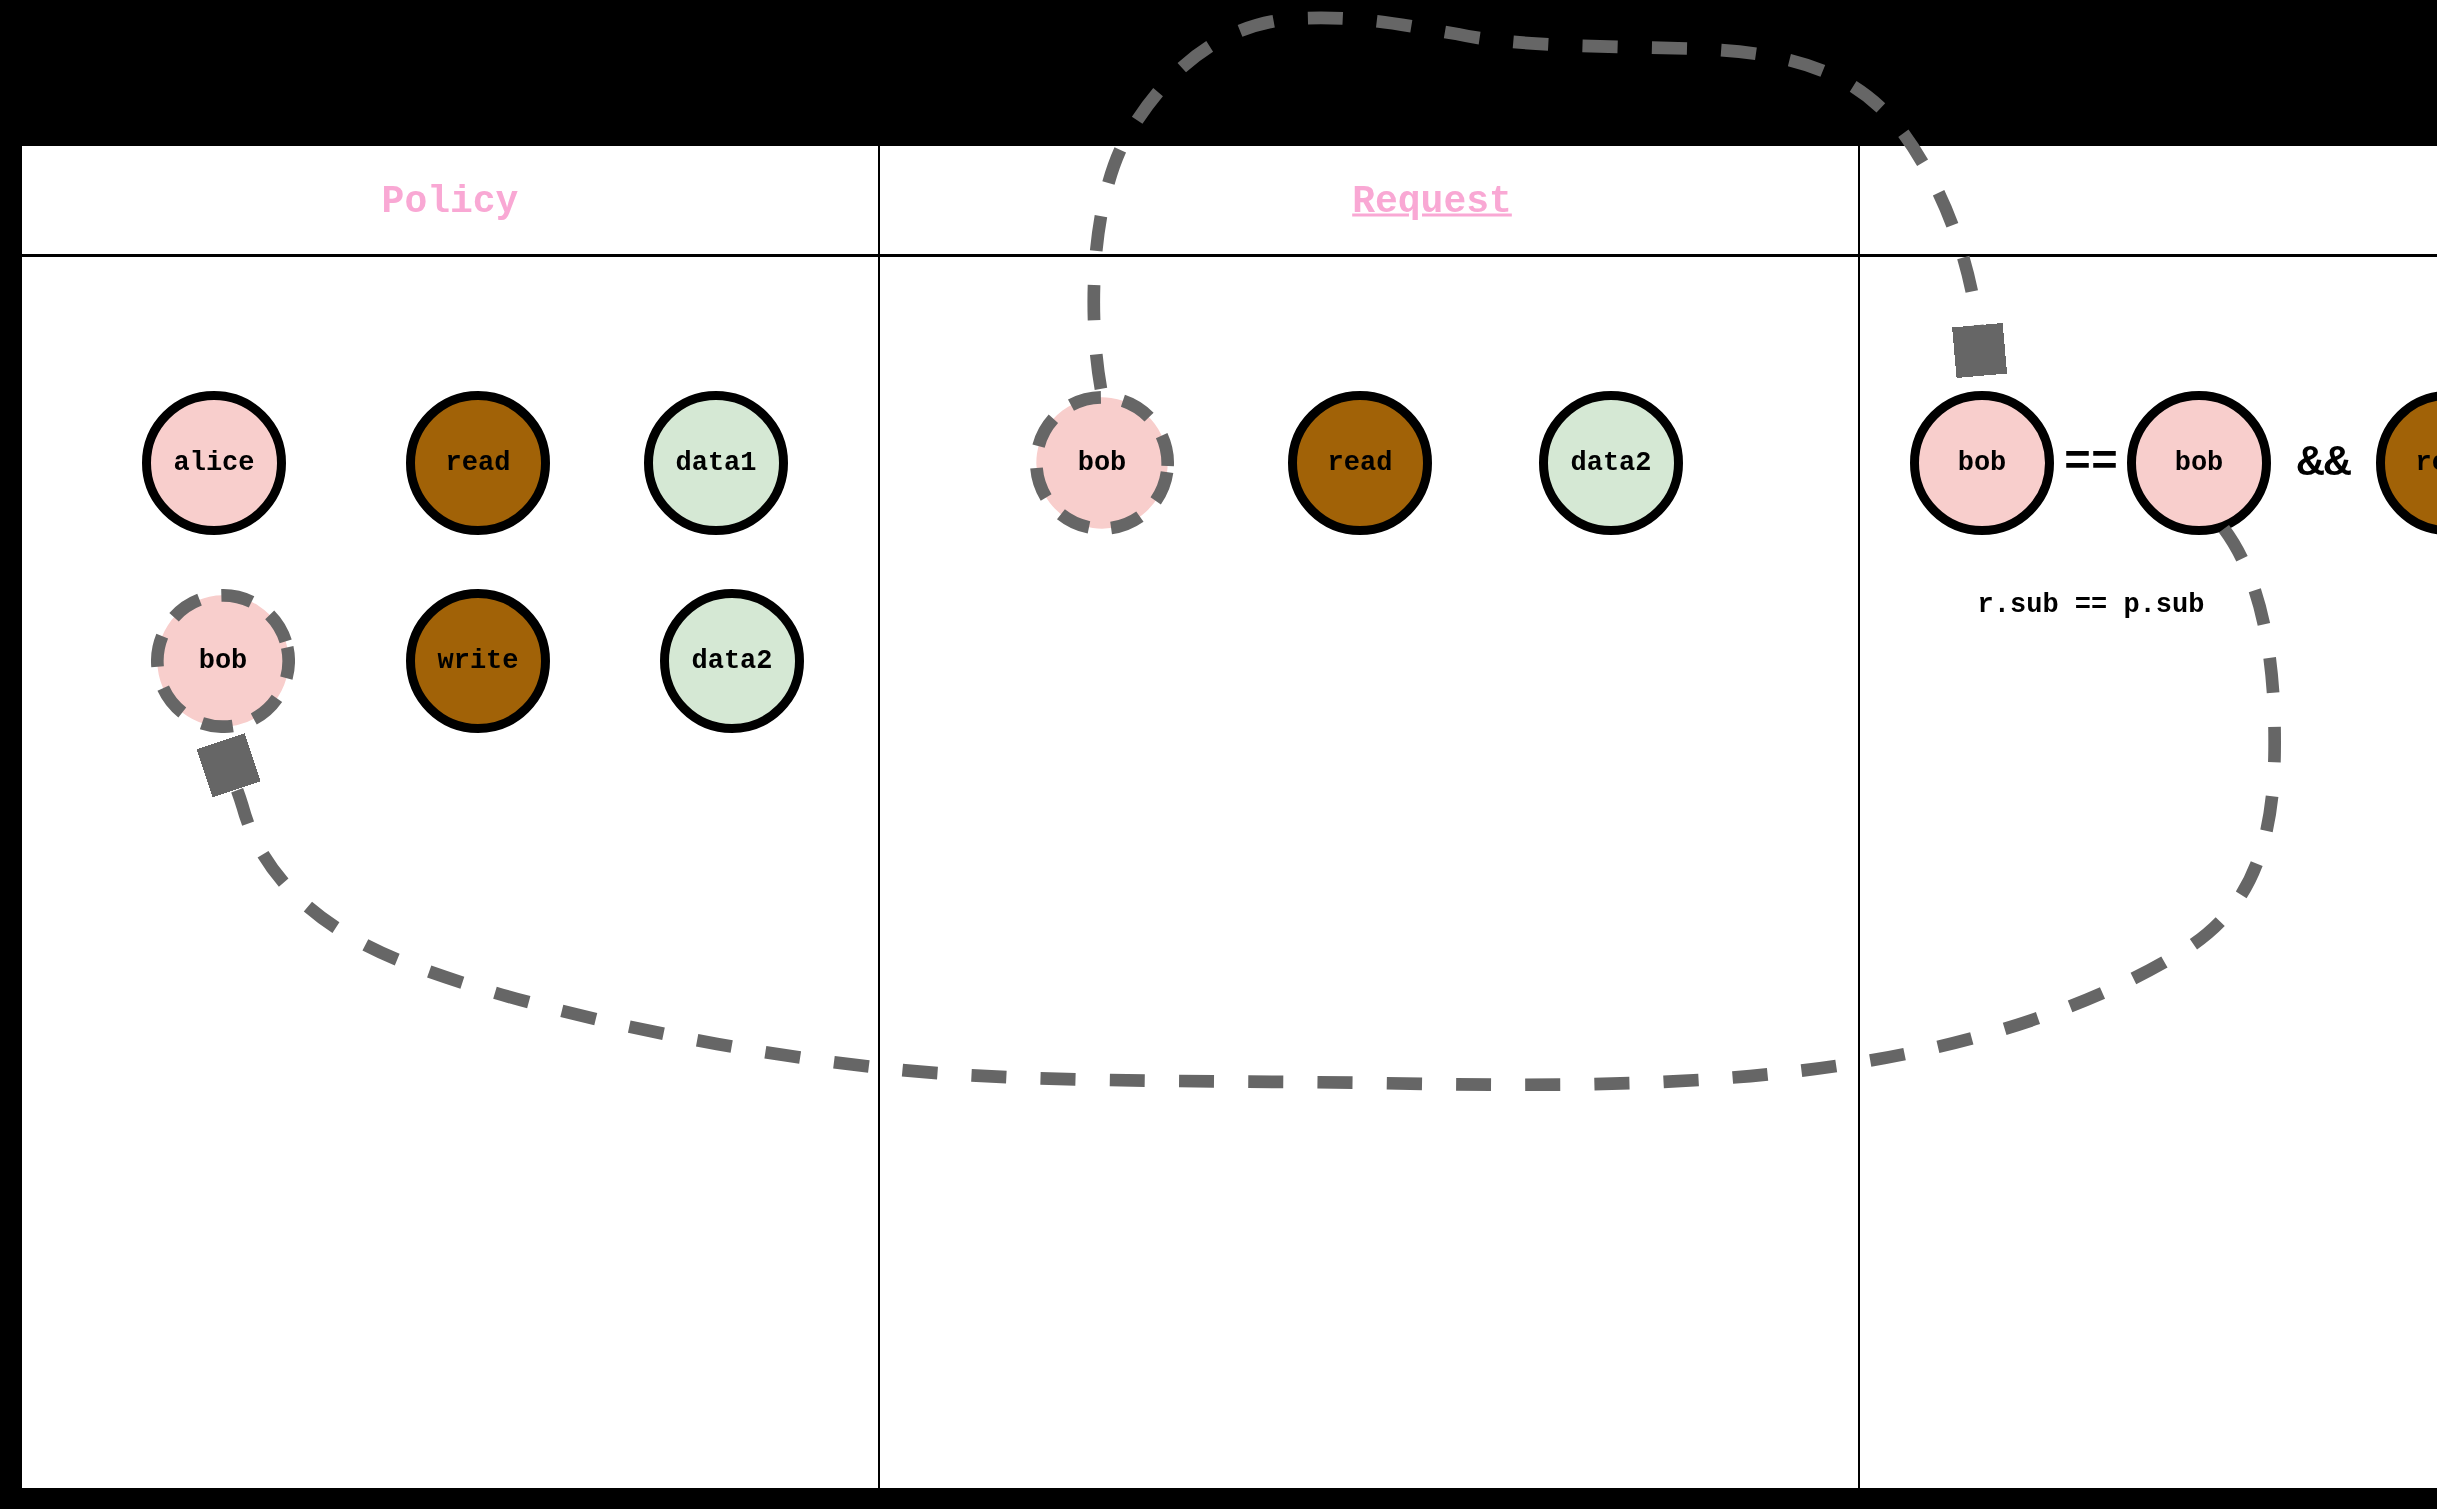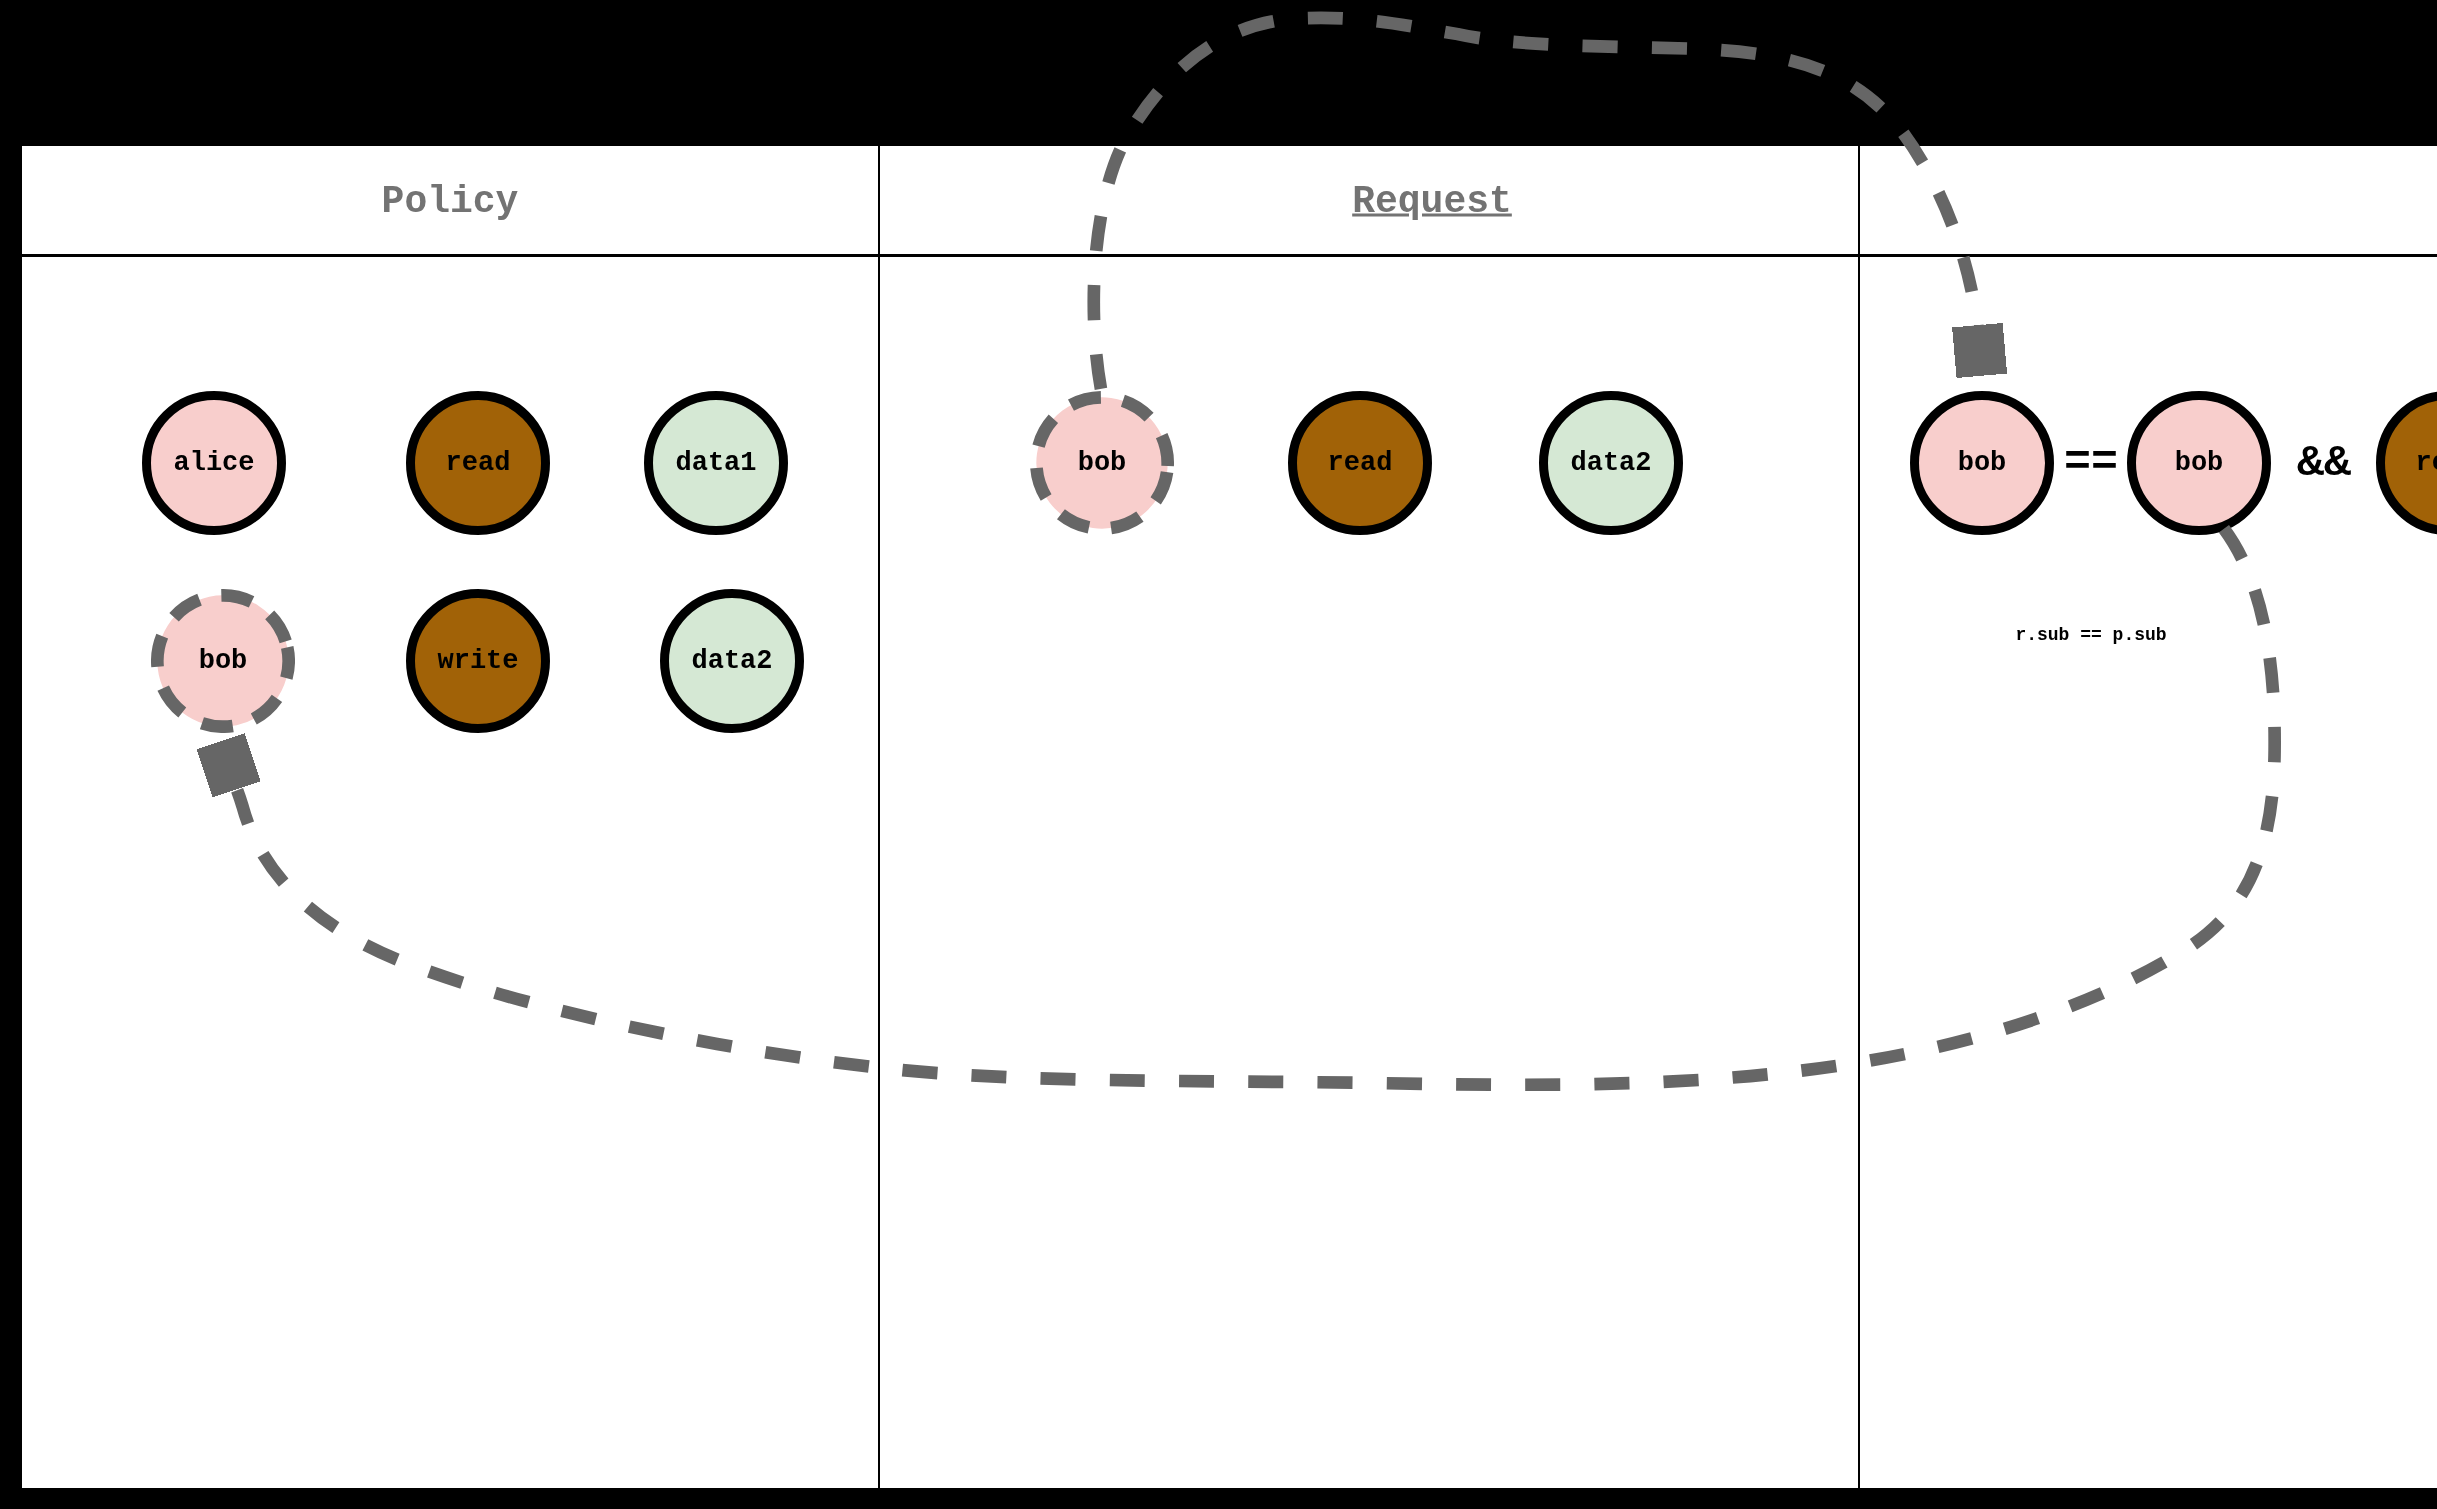--- a/index.html
+++ b/index.html
@@ -2,34 +2,34 @@
 <html style="font-size:7.8px"><head>
 <meta charset="utf-8">
 <style>
   html,body{margin:0;padding:0;background:#000;}
   #canvas{position:relative;width:3397px;height:1509px;background:#000;overflow:hidden;
           font-family:"Liberation Mono","DejaVu Sans Mono",monospace;font-weight:700;}
   .panel{position:absolute;left:21.5px;top:146px;width:3356px;height:1342px;background:#fff;}
   .hdr-sep{position:absolute;left:21.5px;top:254px;width:3356px;height:3.4px;background:#000;}
   .vdiv{position:absolute;top:146px;width:2.4px;height:1342px;background:#000;}
   .col-title{position:absolute;top:201px;transform:translate(-50%,-50%);
-             font-size:38px;color:#737373;white-space:nowrap;}
+             font-size:38px;color:#f9a8d4;white-space:nowrap;}
   .circle{position:absolute;width:144px;height:144px;border-radius:50%;box-sizing:border-box;
           display:flex;align-items:center;justify-content:center;transform:translate(-50%,-50%);}
   .circle.solid{border:9.8px solid #000;}
   .fill-pink{background:#f8cecc;}
   .fill-blue{background:#a16207;}
   .fill-green{background:#d5e8d4;}
   .circle .lbl{position:relative;font-size:27px;color:#000;z-index:2;white-space:nowrap;}
   .circle.dashed{background:transparent;}
   .ring{position:absolute;left:0;top:0;width:144px;height:144px;z-index:1;}
   .ring circle{stroke:#666666;stroke-width:26px;fill:#f8cecc;}
   .op{position:absolute;top:463px;transform:translate(-50%,-50%);font-size:45px;color:#000;
       white-space:nowrap;z-index:3;}
-  .caption{position:absolute;top:635px;transform:translate(-50%,-50%);font-size:18px;color:#000;
+  .caption{position:absolute;top:605px;transform:translate(-50%,-50%);font-size:27px;color:#000;
            white-space:nowrap;}
   #flows{position:absolute;left:0;top:0;width:3397px;height:1509px;z-index:4;pointer-events:none;}
   #flows path{fill:none;stroke:#666666;stroke-width:26px;stroke-dasharray:72 70;}
 </style>
 </head>
 <body>
 
 <div id="canvas">
 
   <div class="panel"></div>

